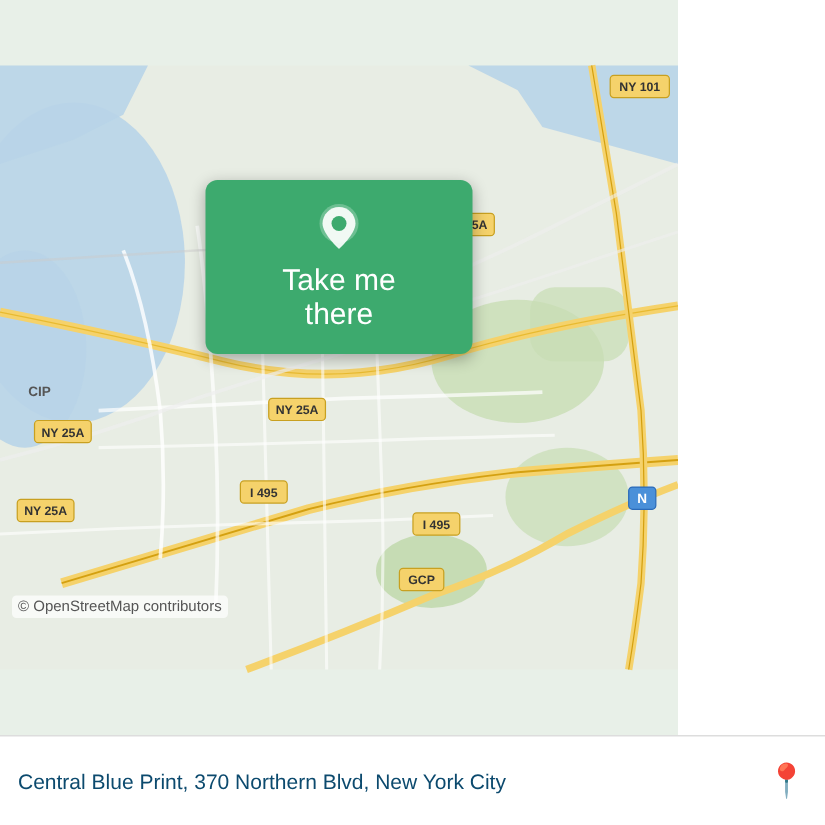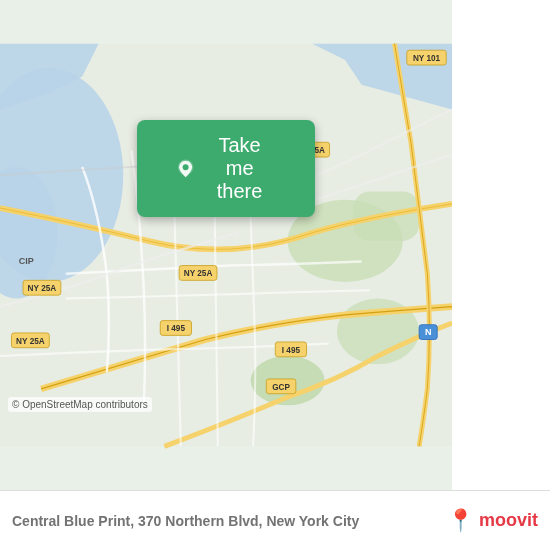--- a/index.html
+++ b/index.html
@@ -42,21 +42,21 @@
     #take-me-there-btn {
       background-color: #3daa6e;
       color: white;
       border: none;
       border-radius: 8px;
       padding: 14px 38px;
       font-size: 20px;
       font-weight: 500;
       cursor: pointer;
       display: flex;
-      flex-direction: row;
+      flex-direction: column;
       align-items: center;
       gap: 6px;
       box-shadow: 0 3px 10px rgba(0,0,0,0.3);
       width: 178px;
     }
 
     .pin-icon {
       width: 36px;
       height: 36px;
     }
@@ -78,23 +78,23 @@
       left: 8px;
       font-size: 10px;
       color: #555;
       background: rgba(255,255,255,0.7);
       padding: 2px 4px;
       border-radius: 3px;
     }
 
     #location-name {
       font-size: 14px;
-      color: #737373;
+      color: #0c4a6e;
       flex: 1;
-      font-weight: 700;
+      font-weight: 400;
     }
 
     #moovit-logo {
       display: flex;
       align-items: center;
       gap: 4px;
       font-size: 18px;
       font-weight: bold;
       color: #e63946;
     }
@@ -192,15 +192,14 @@
       </svg>
       <span>Take me there</span>
     </button>
   </div>
 </div>
 
 <div id="bottom-bar">
   <span id="location-name">Central Blue Print, 370 Northern Blvd, New York City</span>
   <div id="moovit-logo">
     <span class="moovit-pin">📍</span>
-    <span>moovit</span>
   </div>
 </div>
 
 </body></html>

